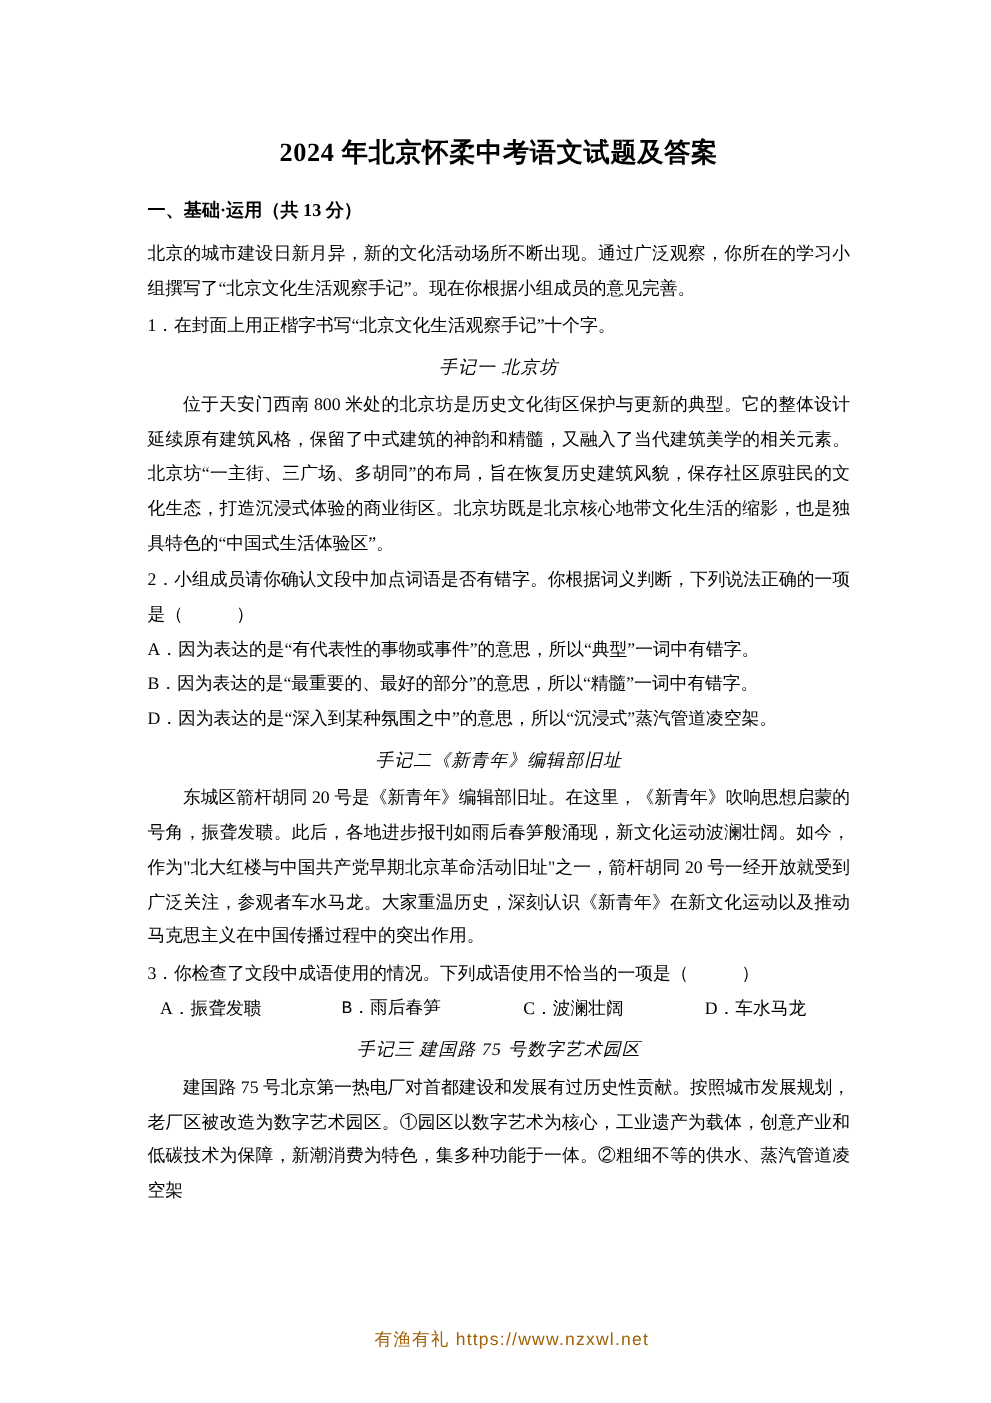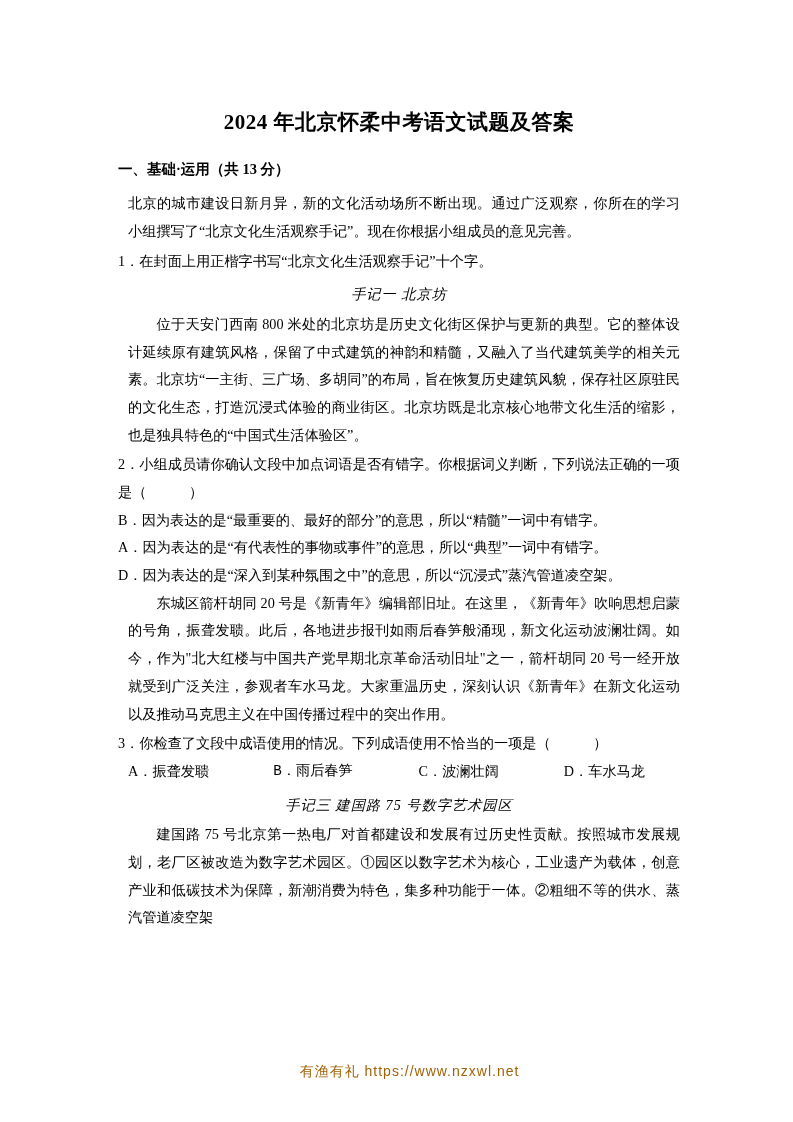--- a/index.html
+++ b/index.html
@@ -39,21 +39,21 @@
   }
   .section-head {
     font-size: 14.5px;
     font-weight: bold;
     margin: 0 0 9px 0;
     line-height: 1.5;
   }
   p.body {
     font-size: 14.2px;
     line-height: 1.95;
-    margin: 0 0 2px 10px;
+    margin: 0 0 2px 0;
     text-align: justify;
     text-justify: inter-ideograph;
   }
   p.indent2 {
     text-indent: 2em;
   }
   .sub-title {
     font-size: 14.2px;
     text-align: center;
     line-height: 1.95;
@@ -111,24 +111,25 @@
     <p class="body">北京的城市建设日新月异，新的文化活动场所不断出现。通过广泛观察，你所在的学习小组撰写了“北京文化生活观察手记”。现在你根据小组成员的意见完善。</p>
 
     <p class="q">1．在封面上用正楷字书写“北京文化生活观察手记”十个字。</p>
 
     <p class="sub-title">手记一  北京坊</p>
 
     <p class="body indent2">位于天安门西南 800 米处的北京坊是历史文化街区保护与更新的典型。它的整体设计延续原有建筑风格，保留了中式建筑的神韵和精髓，又融入了当代建筑美学的相关元素。北京坊“一主街、三广场、多胡同”的布局，旨在恢复历史建筑风貌，保存社区原驻民的文化生态，打造沉浸式体验的商业街区。北京坊既是北京核心地带文化生活的缩影，也是独具特色的“中国式生活体验区”。</p>
 
     <p class="q">2．小组成员请你确认文段中加点词语是否有错字。你根据词义判断，下列说法正确的一项是（　　　）</p>
 
+    <p class="opt">A．因为表达的是“有代表性的事物或事件”的意思，所以“典型”一词中有错字。</p>
     <p class="opt">B．因为表达的是“最重要的、最好的部分”的意思，所以“精髓”一词中有错字。</p>
-    <p class="opt">A．因为表达的是“有代表性的事物或事件”的意思，所以“典型”一词中有错字。</p>
     <p class="opt">D．因为表达的是“深入到某种氛围之中”的意思，所以“沉浸式”蒸汽管道凌空架。</p>
 
+    <p class="sub-title">手记二《新青年》编辑部旧址</p>
 
     <p class="body indent2">东城区箭杆胡同 20 号是《新青年》编辑部旧址。在这里，《新青年》吹响思想启蒙的号角，振聋发聩。此后，各地进步报刊如雨后春笋般涌现，新文化运动波澜壮阔。如今，作为"北大红楼与中国共产党早期北京革命活动旧址"之一，箭杆胡同 20 号一经开放就受到广泛关注，参观者车水马龙。大家重温历史，深刻认识《新青年》在新文化运动以及推动马克思主义在中国传播过程中的突出作用。</p>
 
     <p class="q">3．你检查了文段中成语使用的情况。下列成语使用不恰当的一项是（　　　）</p>
 
     <div class="opt-row">
       <span class="opt-a">A．振聋发聩</span>
       <span class="opt-b">B．雨后春笋</span>
       <span class="opt-c">C．波澜壮阔</span>
       <span class="opt-d">D．车水马龙</span>

